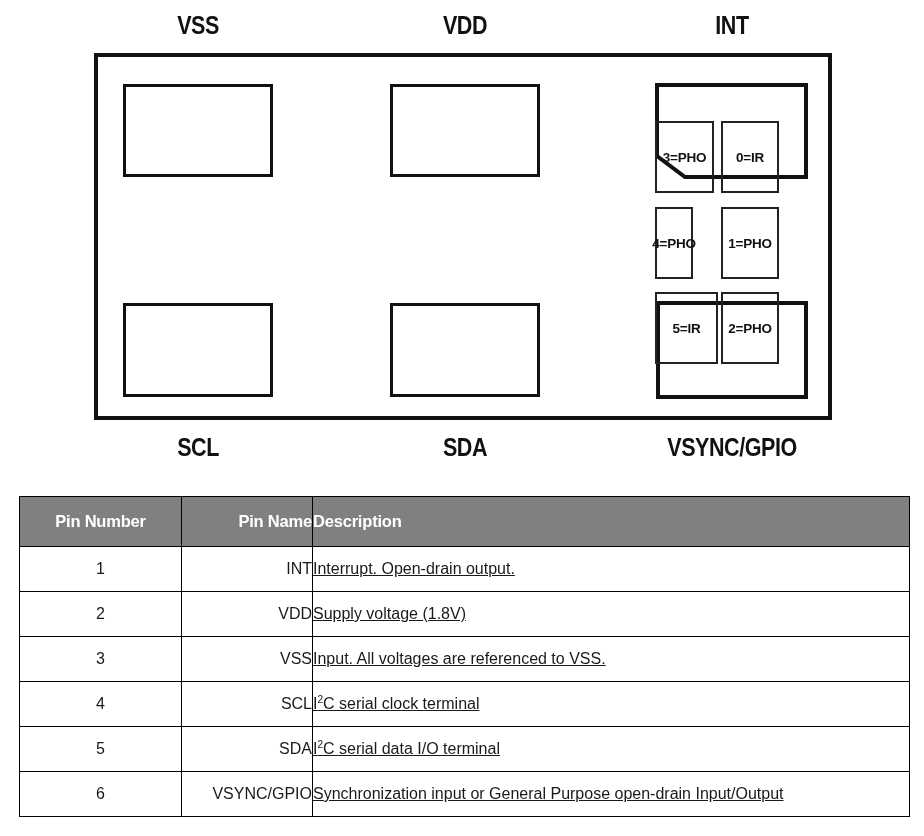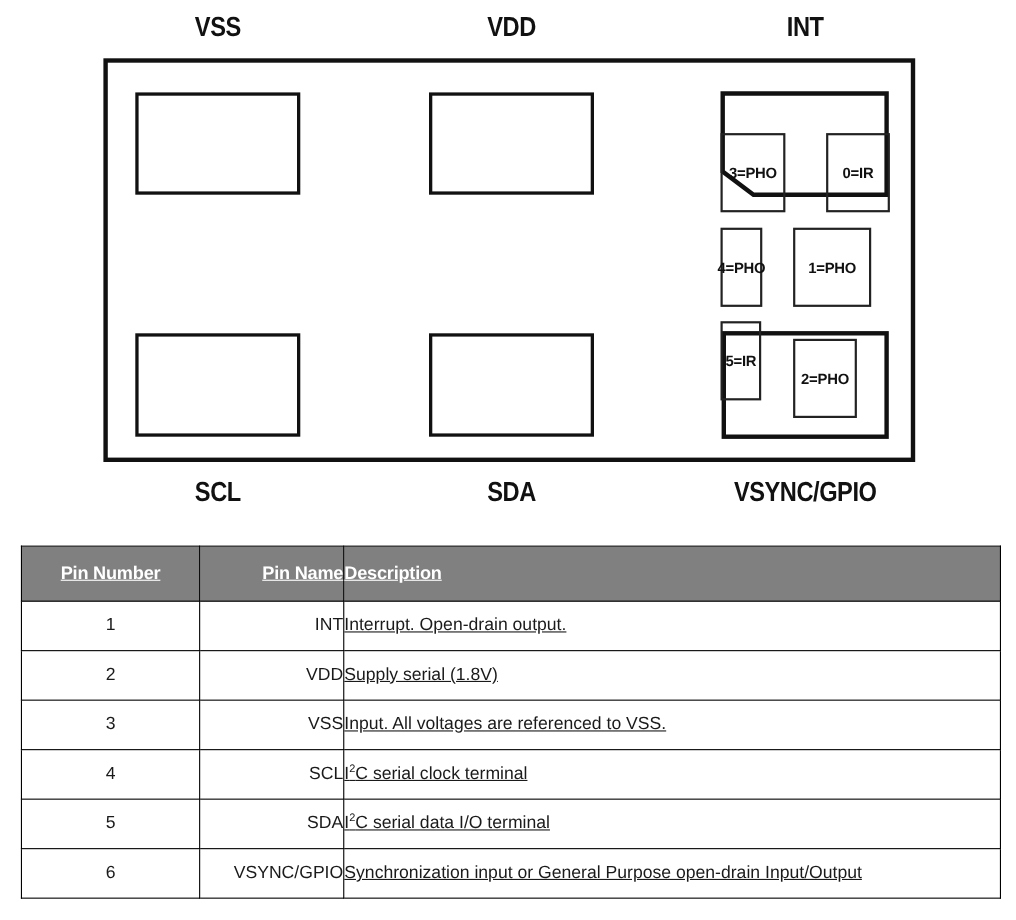--- a/index.html
+++ b/index.html
@@ -92,25 +92,25 @@
     font-family: "Liberation Sans", sans-serif;
     font-weight: bold;
     font-size: 13.5px;
     letter-spacing: -0.2px;
     color: #111111;
     white-space: nowrap;
   }
   
   #cell-3 { left: 655px; top: 121px; width: 59px; height: 72px; }
   #cell-4 { left: 655px; top: 207px; width: 38px; height: 72px; }
-  #cell-5 { left: 655px; top: 292px; width: 37px; height: 72px; }
-  
-  #cell-0 { left: 721px; top: 121px; width: 58px; height: 72px; margin-left: 30px; }
-  #cell-1 { left: 721px; top: 207px; width: 71px; height: 72px; }
-  #cell-2 { left: 721px; top: 308px; width: 58px; height: 72px; }
+  #cell-5 { left: 655px; top: 292px; width: 63px; height: 72px; }
+  
+  #cell-0 { left: 721px; top: 121px; width: 58px; height: 72px; }
+  #cell-1 { left: 721px; top: 207px; width: 58px; height: 72px; }
+  #cell-2 { left: 721px; top: 292px; width: 58px; height: 72px; }
 
   
   #pin-table-wrap {
     position: absolute;
     left: 19px;
     top: 496px;
     width: 887px;
   }
   table#pin-table {
     border-collapse: collapse;
@@ -125,21 +125,20 @@
   }
   table#pin-table thead th {
     background: #808080;
     color: #ffffff;
     font-family: "Liberation Sans", sans-serif;
     font-weight: bold;
     font-size: 16.5px;
     height: 49px;
     letter-spacing: -0.2px;
     border-color: #000000;
-    text-decoration: underline;
   }
   table#pin-table tbody td {
     height: 44px;
     font-family: "Liberation Sans", sans-serif;
     font-size: 16px;
     color: #1a1a1a;
   }
   .col-num   { width: 161px; text-align: center; }
   .col-name  { width: 130px; text-align: right; }
   .col-desc  { width: 596px; text-align: left; }
@@ -192,21 +191,21 @@
     </thead>
     <tbody id="pin-table-body">
         <tr>
           <td class="col-num">1</td>
           <td class="col-name">INT</td>
           <td class="col-desc">Interrupt. Open-drain output.</td>
         </tr>
         <tr>
           <td class="col-num">2</td>
           <td class="col-name">VDD</td>
-          <td class="col-desc">Supply serial (1.8V)</td>
+          <td class="col-desc">Supply voltage (1.8V)</td>
         </tr>
         <tr>
           <td class="col-num">3</td>
           <td class="col-name">VSS</td>
           <td class="col-desc">Input. All voltages are referenced to VSS.</td>
         </tr>
         <tr>
           <td class="col-num">4</td>
           <td class="col-name">SCL</td>
           <td class="col-desc">I<sup class="sup2">2</sup>C serial clock terminal</td>

